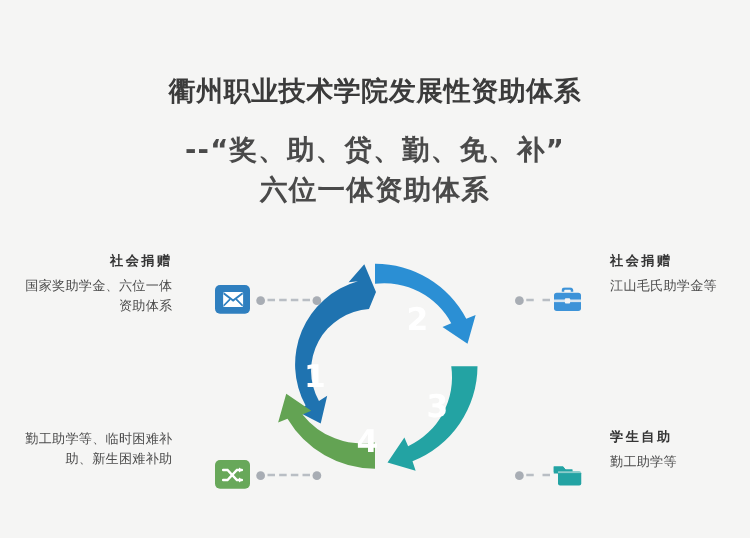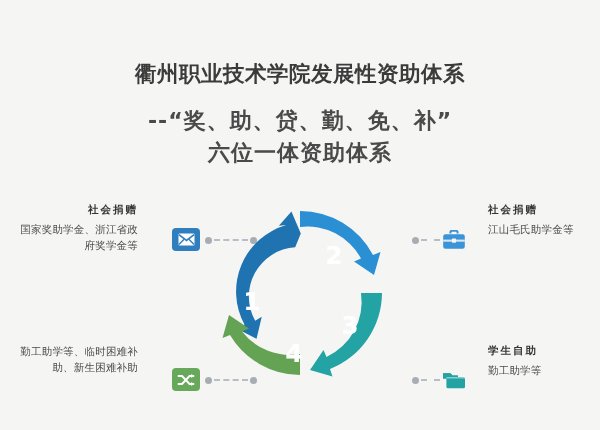--- a/index.html
+++ b/index.html
@@ -160,21 +160,21 @@
   <div id="subtitle">
     <span class="sub-line-1">--“奖、助、贷、勤、免、补”</span>
     <span class="sub-line-2">六位一体资助体系</span>
   </div>
 </div>
 
 <div id="diagram">
 
   <div class="info-block info-left" id="block-national">
     <p class="info-title">社会捐赠</p>
-    <p class="info-body">国家奖助学金、浙江省政府奖学金等</p>
+    <p class="info-body">国家奖助学金、六位一体资助体系</p>
   </div>
 
   <div class="info-block info-left" id="block-school">
     <p class="info-body">勤工助学等、临时困难补助、新生困难补助</p>
   </div>
 
   <div class="info-block info-right" id="block-social">
     <p class="info-title">社会捐赠</p>
     <p class="info-body">江山毛氏助学金等</p>
   </div>

